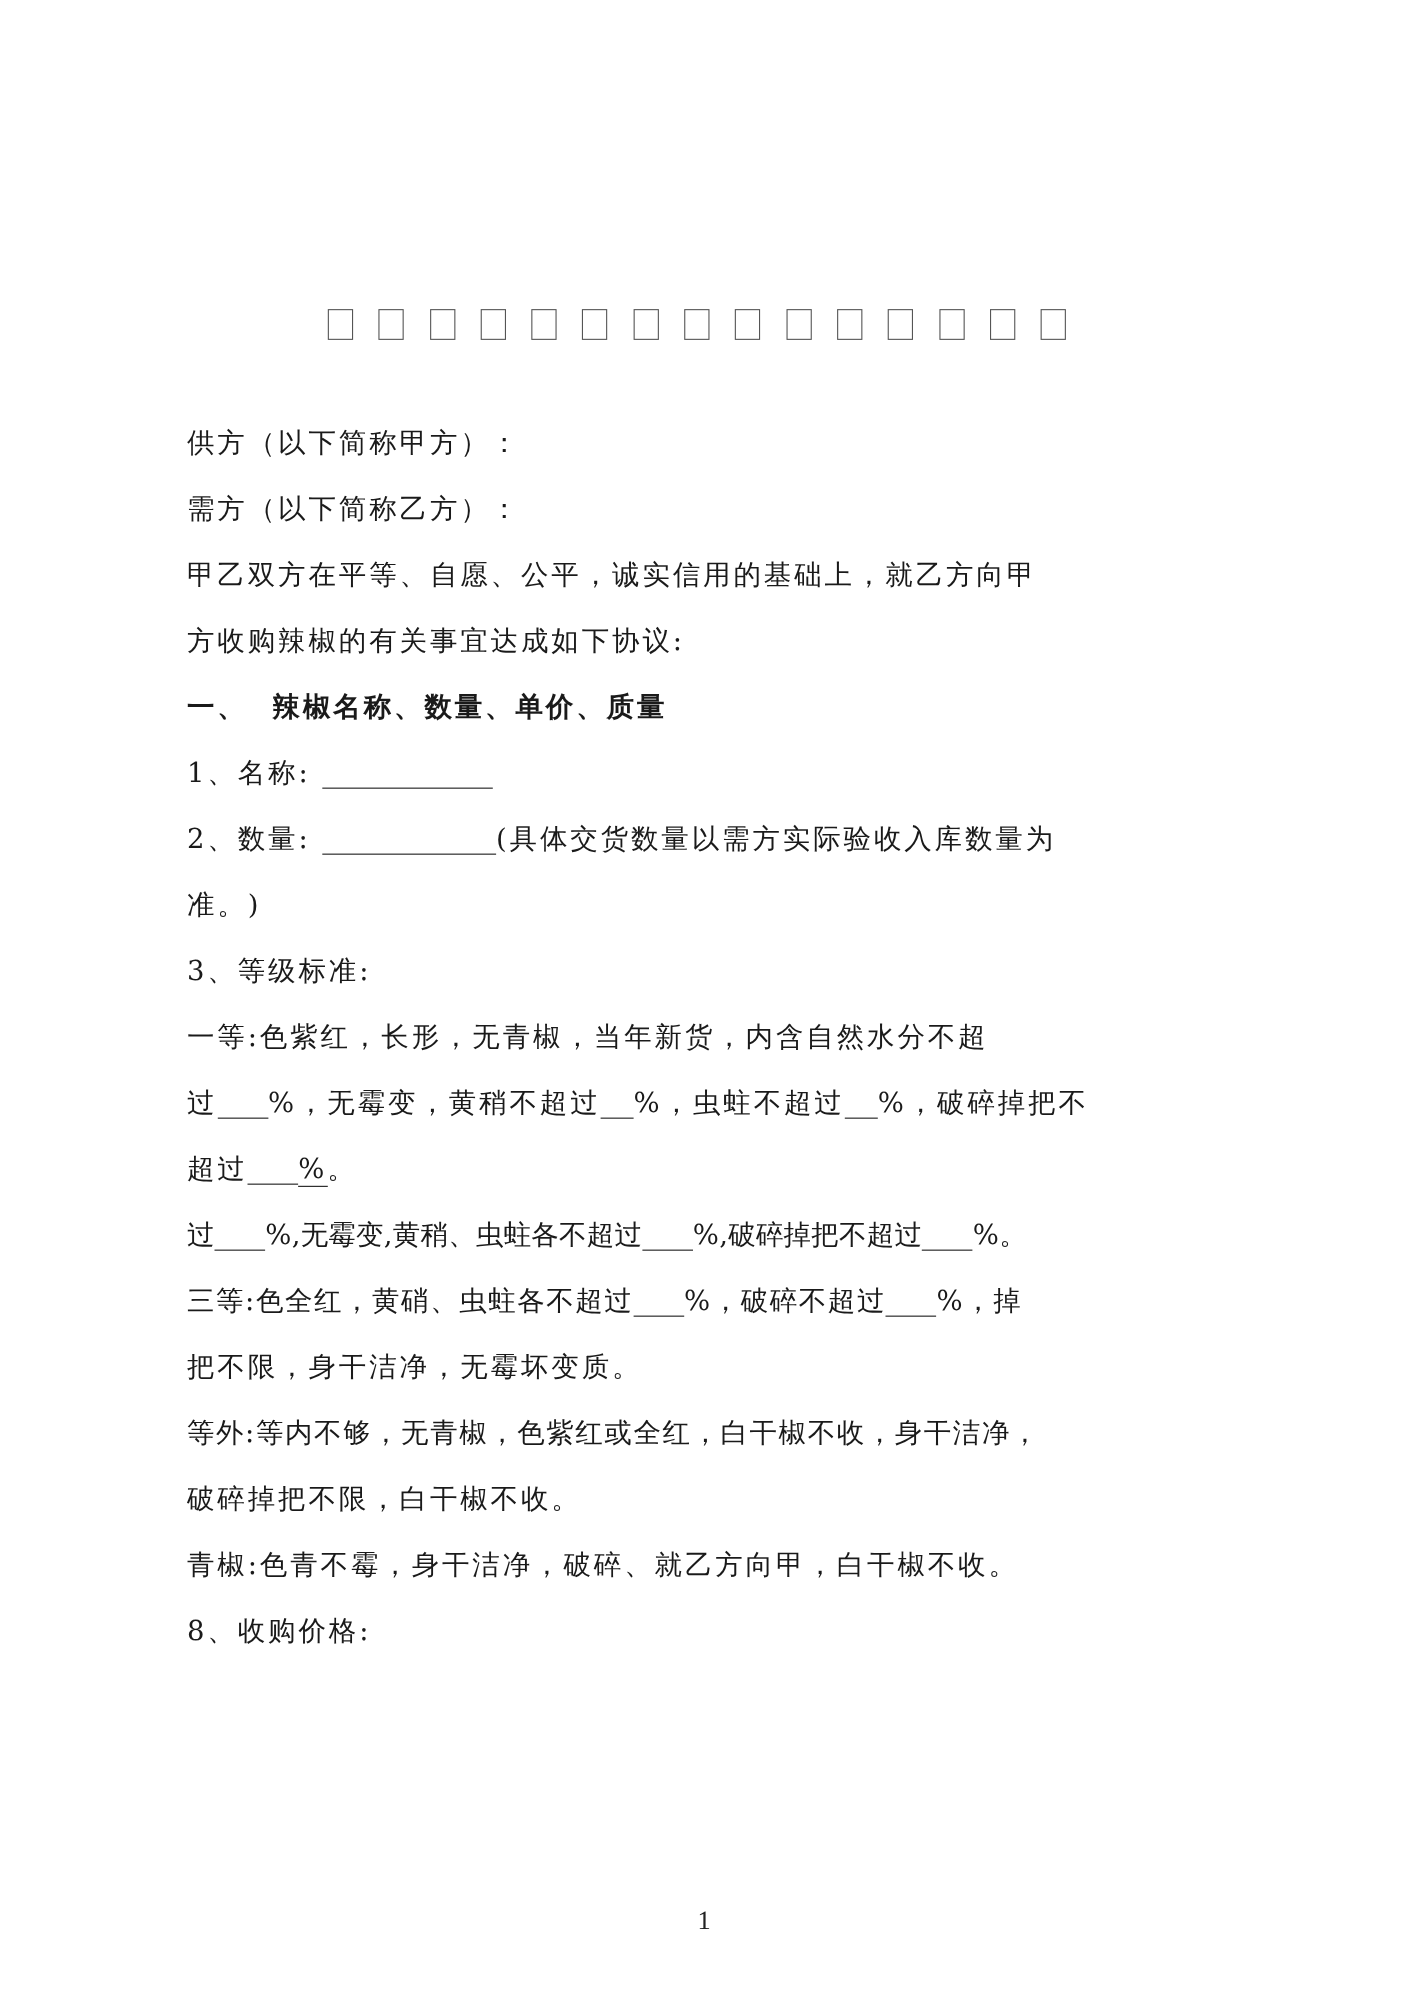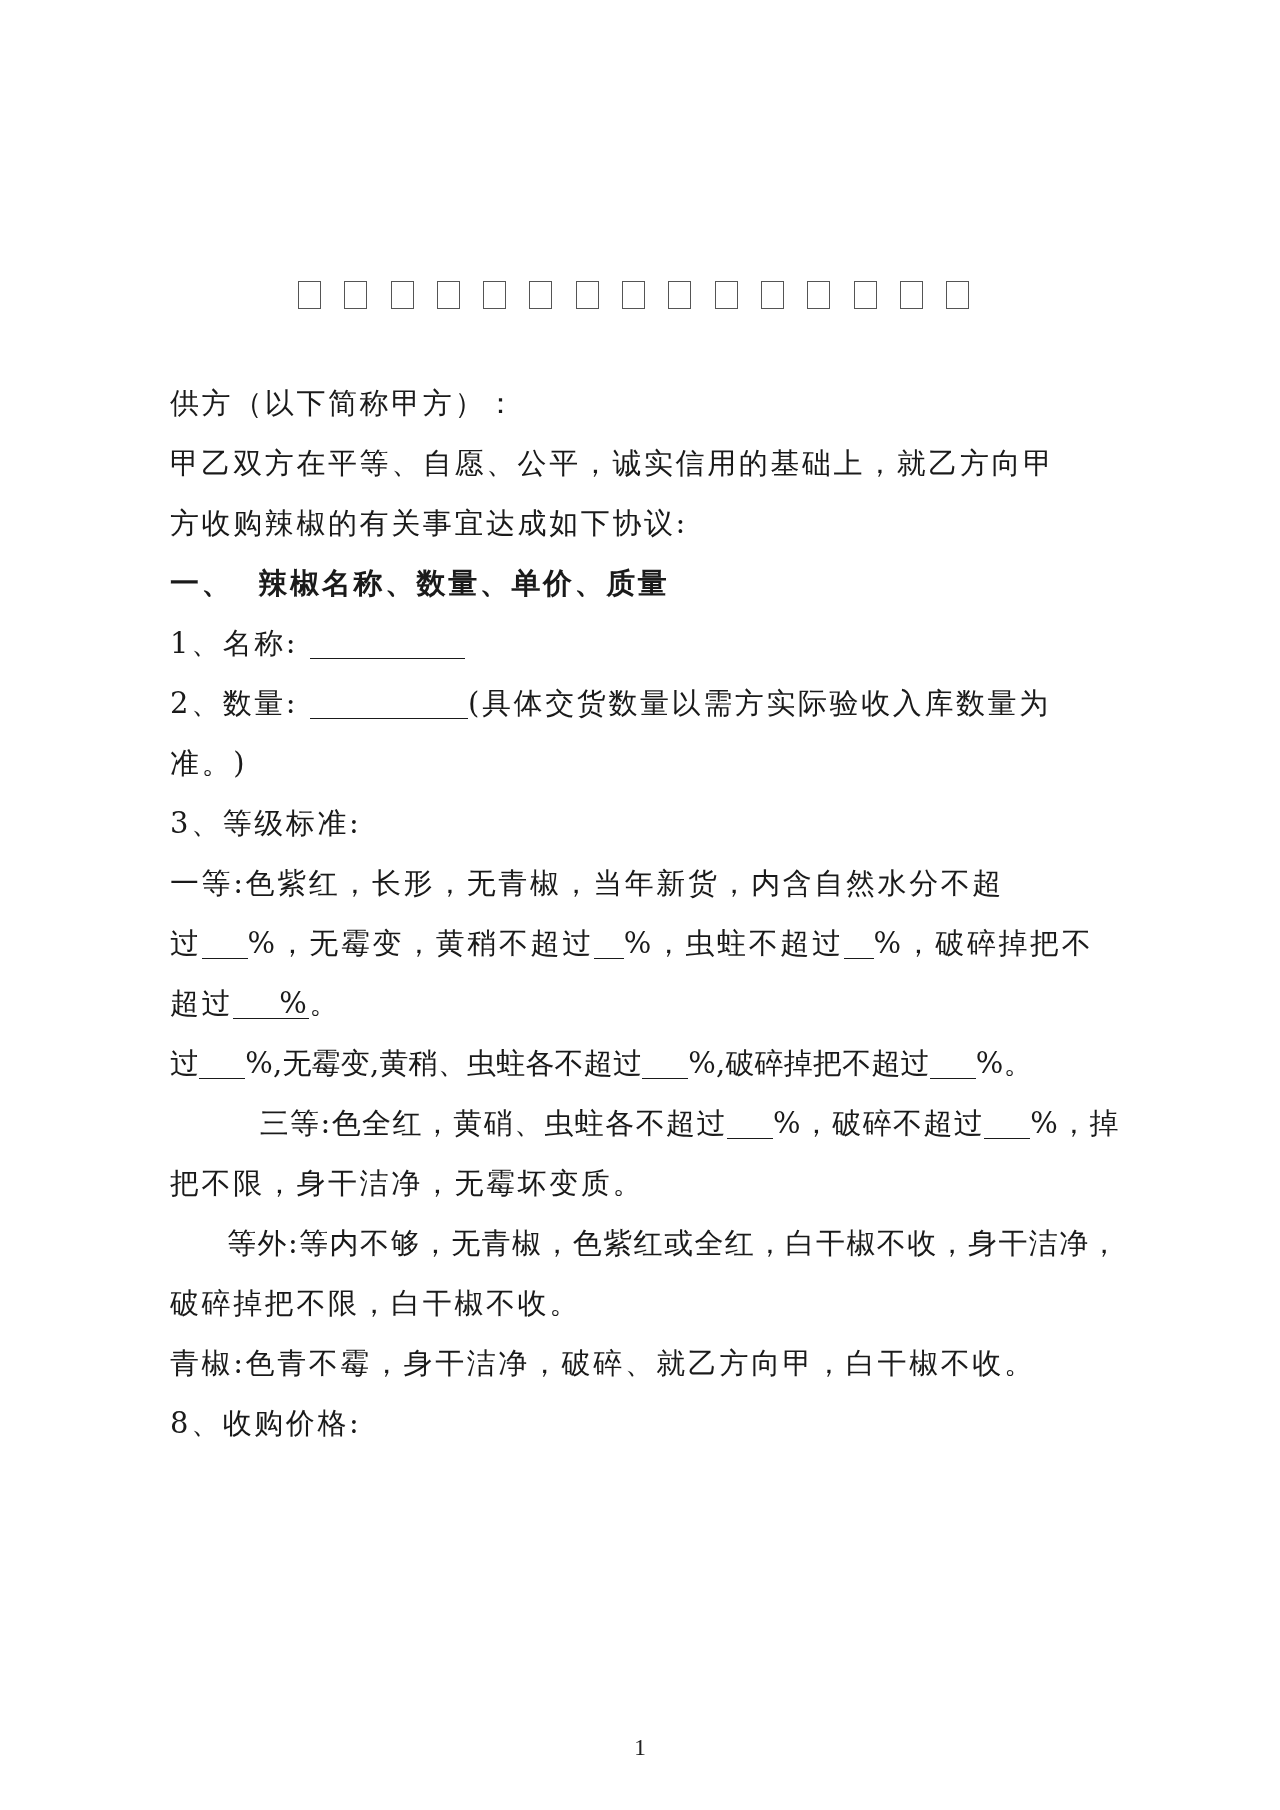--- a/index.html
+++ b/index.html
@@ -2,23 +2,23 @@
 <html><head>
 <meta charset="utf-8">
 <style>
   html, body { margin: 0; padding: 0; background: #ffffff; }
   body { width: 1280px; height: 1810px; position: relative; overflow: hidden;
          font-family: "DejaVu Serif", "Liberation Serif", serif; color: #1a1a1a; }
   .page { position: absolute; left: 0; top: 0; width: 1280px; height: 1810px; background: #fff; }
   .title { position: absolute; top: 281px; left: 298px; height: 30px; display: flex; gap: 23.3px; }
   .title .box { width: 23px; height: 28px; border: 1.5px solid #555; box-sizing: border-box; }
   .body { position: absolute; left: 170px; top: 373px; width: 950px; }
-  .line { height: 60px; line-height: 60px; font-size: 29px; white-space: nowrap; letter-spacing: 2.6px; }
+  .line { height: 60px; line-height: 60px; font-size: 25px; white-space: nowrap; letter-spacing: 2.6px; }
   .line.tight { letter-spacing: 0.2px; }
-  .line.med { letter-spacing: 1.4px; text-align: right; }
+  .line.med { letter-spacing: 1.4px; }
   .u { display: inline-block; border-bottom: 1.6px solid #1a1a1a; line-height: 30px; vertical-align: baseline; }
   .blank { display: inline-block; border-bottom: 1.6px solid #1a1a1a; height: 30px; vertical-align: -6px; }
   .pagenum { position: absolute; top: 1734px; left: 0; width: 1280px; text-align: center;
              font-size: 24px; font-family: "Liberation Serif", serif; color: #222; }
 </style>
 </head>
 <body>
 
 <div class="page">
 
@@ -35,20 +35,21 @@
     <span class="box"></span>
     <span class="box"></span>
     <span class="box"></span>
     <span class="box"></span>
     <span class="box"></span>
     <span class="box"></span>
   </div>
 
   <div class="body">
     <div class="line">供方（以下简称甲方）：</div>
+    <div class="line">需方（以下简称乙方）：</div>
     <div class="line">甲乙双方在平等、自愿、公平，诚实信用的基础上，就乙方向甲</div>
     <div class="line">方收购辣椒的有关事宜达成如下协议:</div>
     <div class="line" style="white-space:pre;font-weight:bold;">一、  辣椒名称、数量、单价、质量</div>
 
     <div class="line">
       <span>1、名称:</span>
       <span class="blank" style="width:155px;"></span>
     </div>
 
     <div class="line">

